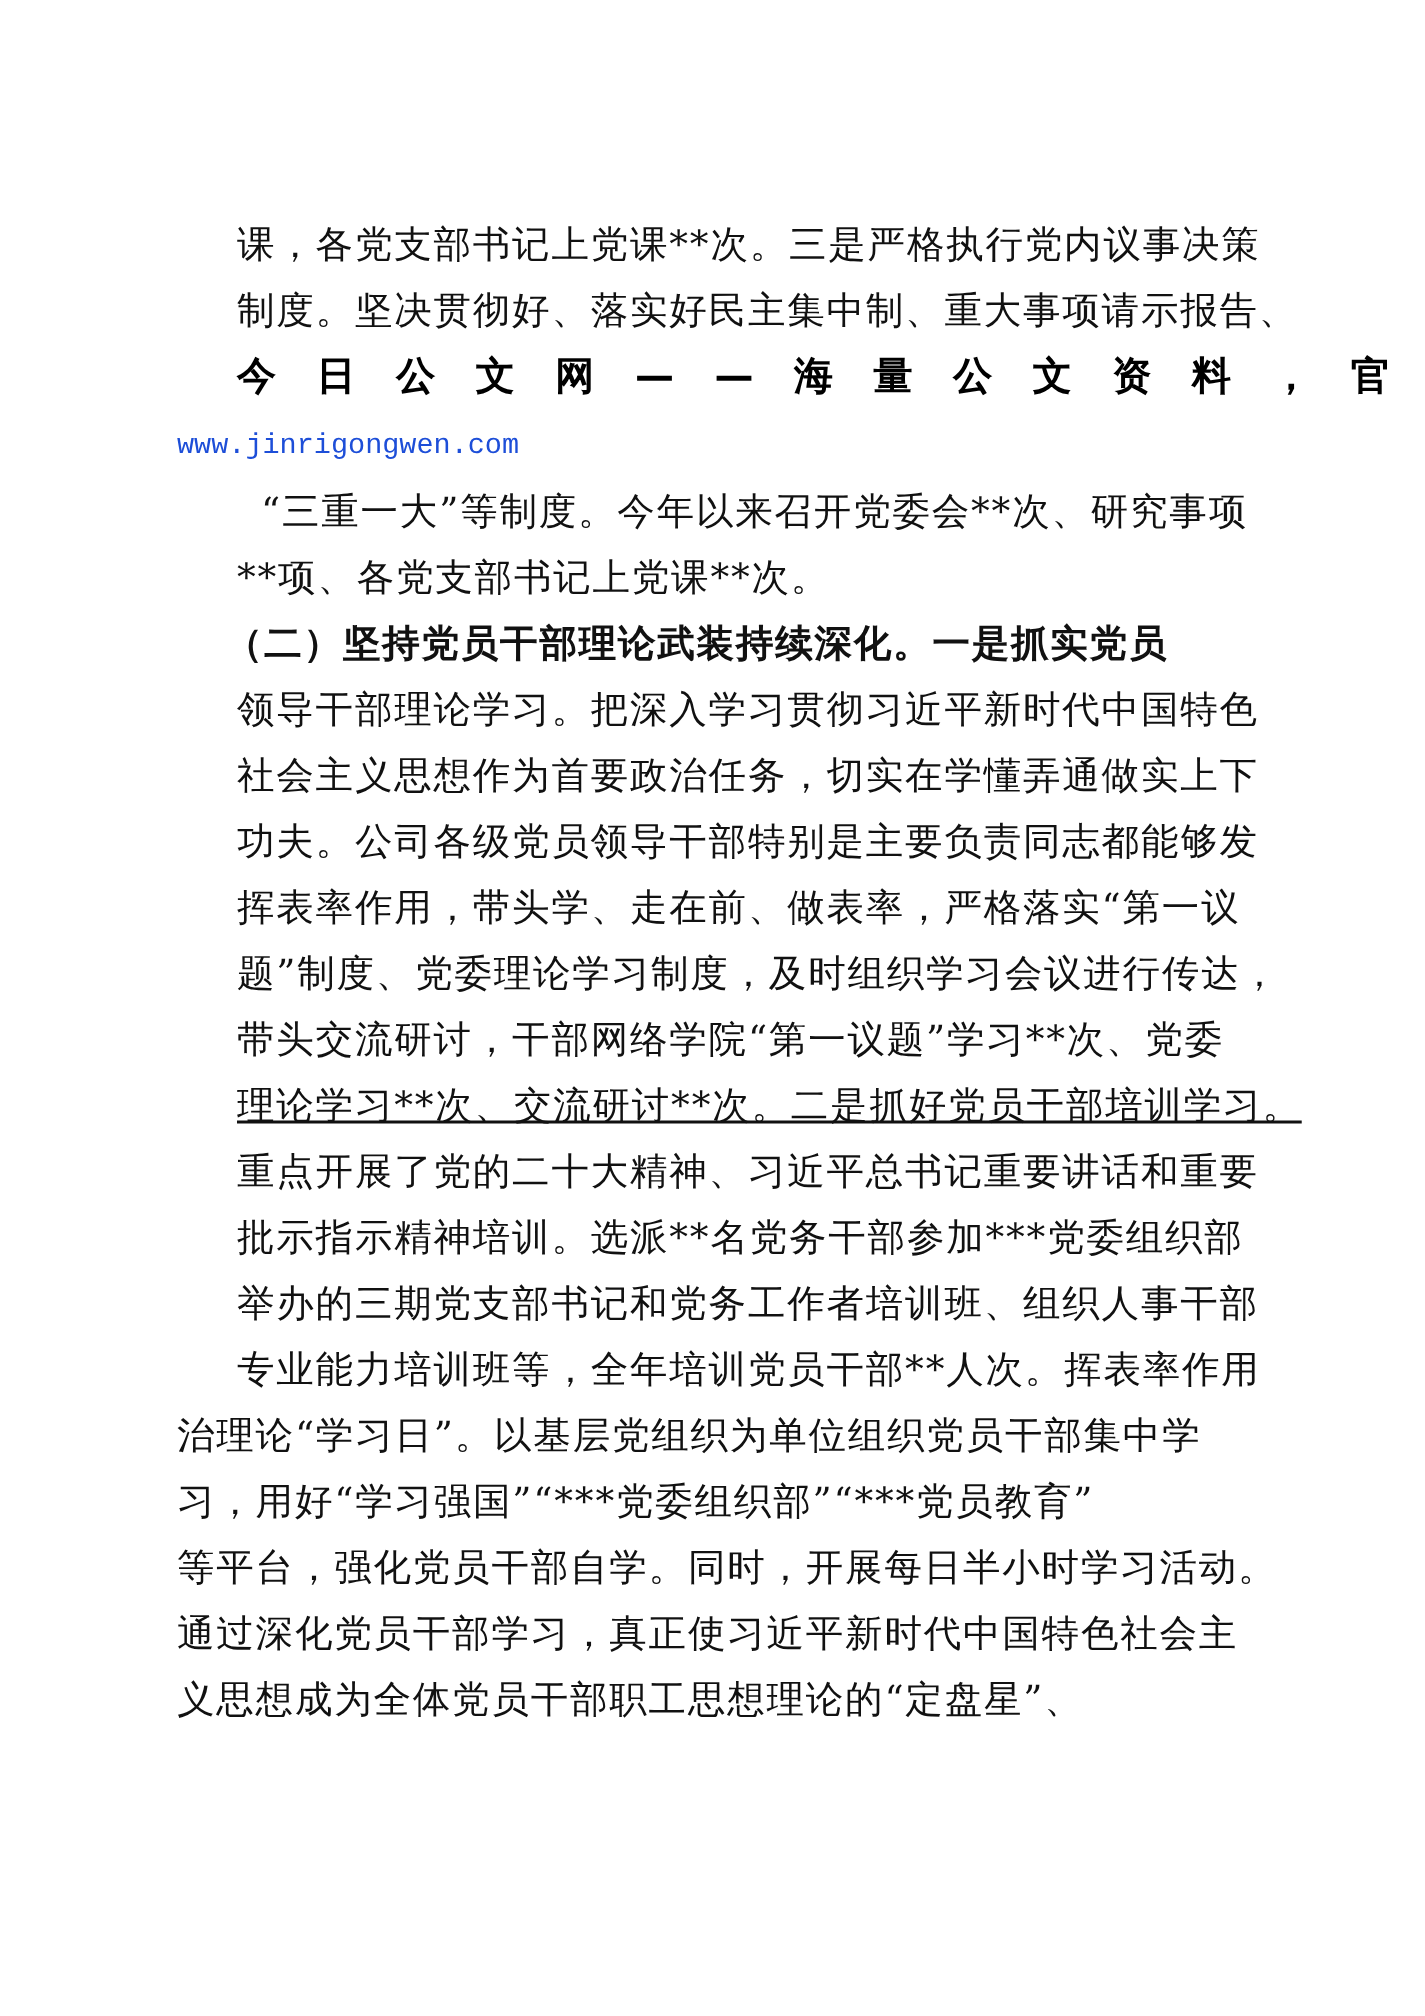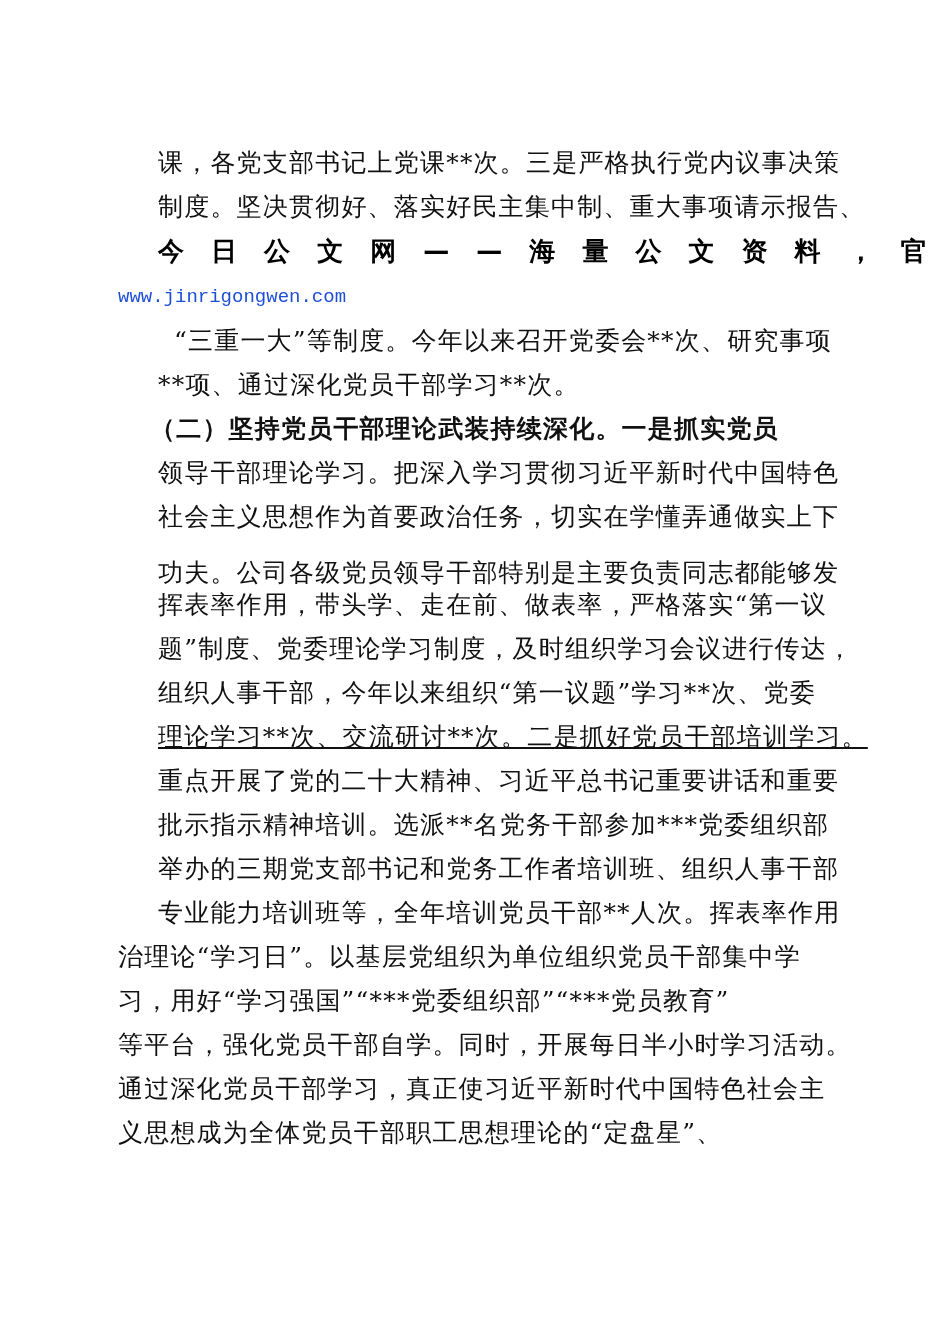--- a/index.html
+++ b/index.html
@@ -15,28 +15,28 @@
 <body>
 
 <div>
   <div class="line" style="left:158px; top:148px;">课，各党支部书记上党课**次。三是严格执行党内议事决策</div>
   <div class="line" style="left:158px; top:192px;">制度。坚决贯彻好、落实好民主集中制、重大事项请示报告、</div>
 
   <div class="banner" style="left:158px; top:236px; letter-spacing:9px;">今 日 公 文 网 — — 海 量 公 文 资 料 ， 官 网</div>
   <div class="url" style="left:118px; top:282px;">www.jinrigongwen.com</div>
 
   <div class="line" style="left:174px; top:326px;">“三重一大”等制度。今年以来召开党委会**次、研究事项</div>
-  <div class="line" style="left:158px; top:370px;">**项、通过深化党员干部学习**次。</div>
+  <div class="line" style="left:158px; top:370px;">**项、各党支部书记上党课**次。</div>
   <div class="line" style="left:150px; top:414px; font-weight:bold;">（二）坚持党员干部理论武装持续深化。一是抓实党员</div>
   <div class="line" style="left:158px; top:458px;">领导干部理论学习。把深入学习贯彻习近平新时代中国特色</div>
   <div class="line" style="left:158px; top:502px;">社会主义思想作为首要政治任务，切实在学懂弄通做实上下</div>
-  <div class="line" style="left:158px; top:558px;">功夫。公司各级党员领导干部特别是主要负责同志都能够发</div>
+  <div class="line" style="left:158px; top:546px;">功夫。公司各级党员领导干部特别是主要负责同志都能够发</div>
   <div class="line" style="left:158px; top:590px;">挥表率作用，带头学、走在前、做表率，严格落实“第一议</div>
   <div class="line" style="left:158px; top:634px;">题”制度、党委理论学习制度，及时组织学习会议进行传达，</div>
-  <div class="line" style="left:158px; top:678px;">组织人事干部，今年以来组织“第一议题”学习**次、党委</div>
+  <div class="line" style="left:158px; top:678px;">带头交流研讨，干部网络学院“第一议题”学习**次、党委</div>
   <div class="line" style="left:158px; top:722px;text-decoration:underline;">理论学习**次、交流研讨**次。二是抓好党员干部培训学习。</div>
   <div class="line" style="left:158px; top:766px;">重点开展了党的二十大精神、习近平总书记重要讲话和重要</div>
   <div class="line" style="left:158px; top:810px;">批示指示精神培训。选派**名党务干部参加***党委组织部</div>
   <div class="line" style="left:158px; top:854px;">举办的三期党支部书记和党务工作者培训班、组织人事干部</div>
   <div class="line" style="left:158px; top:898px;">专业能力培训班等，全年培训党员干部**人次。挥表率作用</div>
   <div class="line" style="left:118px; top:942px;text-align:right;">治理论“学习日”。以基层党组织为单位组织党员干部集中学</div>
   <div class="line" style="left:118px; top:986px;">习，用好“学习强国”“***党委组织部”“***党员教育”</div>
   <div class="line" style="left:118px; top:1030px;">等平台，强化党员干部自学。同时，开展每日半小时学习活动。</div>
   <div class="line" style="left:118px; top:1074px;">通过深化党员干部学习，真正使习近平新时代中国特色社会主</div>
   <div class="line" style="left:118px; top:1118px;">义思想成为全体党员干部职工思想理论的“定盘星”、</div>

